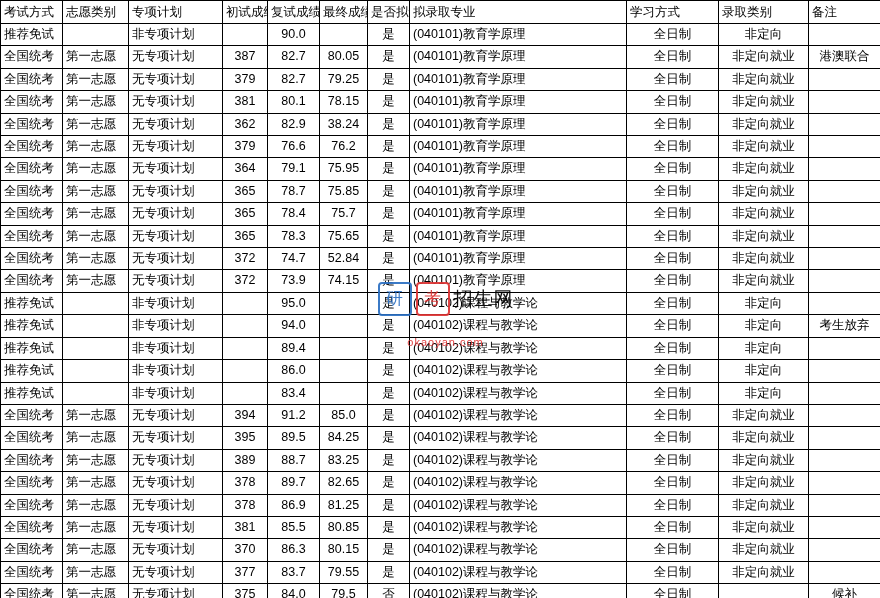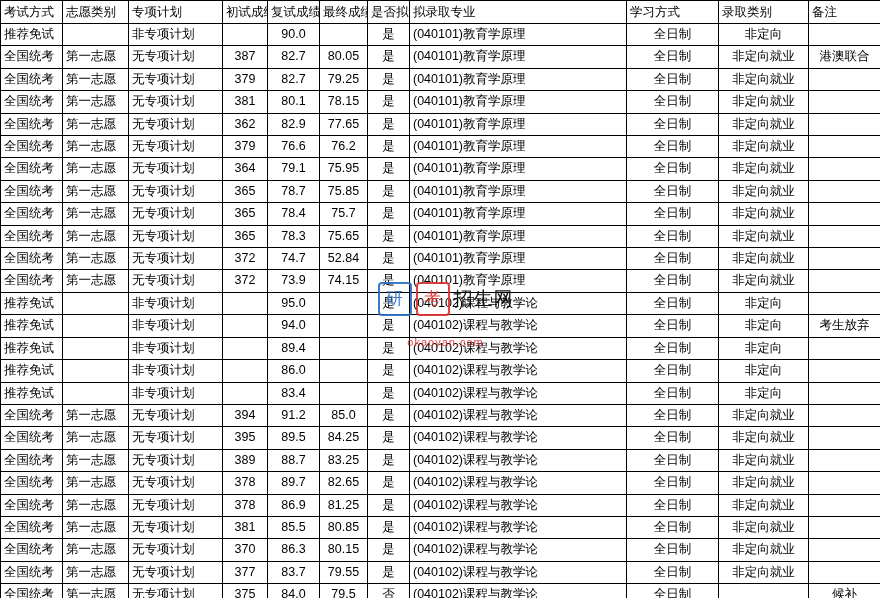--- a/index.html
+++ b/index.html
@@ -183,21 +183,21 @@
         <td class="c-center">全日制</td>
         <td class="c-center">非定向就业</td>
         <td class="c-center"></td>
       </tr>
       <tr>
         <td class="c-left">全国统考</td>
         <td class="c-left">第一志愿</td>
         <td class="c-left">无专项计划</td>
         <td class="c-center">362</td>
         <td class="c-center">82.9</td>
-        <td class="c-center">77.65</td>
+        <td class="c-center">38.24</td>
         <td class="c-center">是</td>
         <td class="c-left">(040101)教育学原理</td>
         <td class="c-center">全日制</td>
         <td class="c-center">非定向就业</td>
         <td class="c-center"></td>
       </tr>
       <tr>
         <td class="c-left">全国统考</td>
         <td class="c-left">第一志愿</td>
         <td class="c-left">无专项计划</td>

